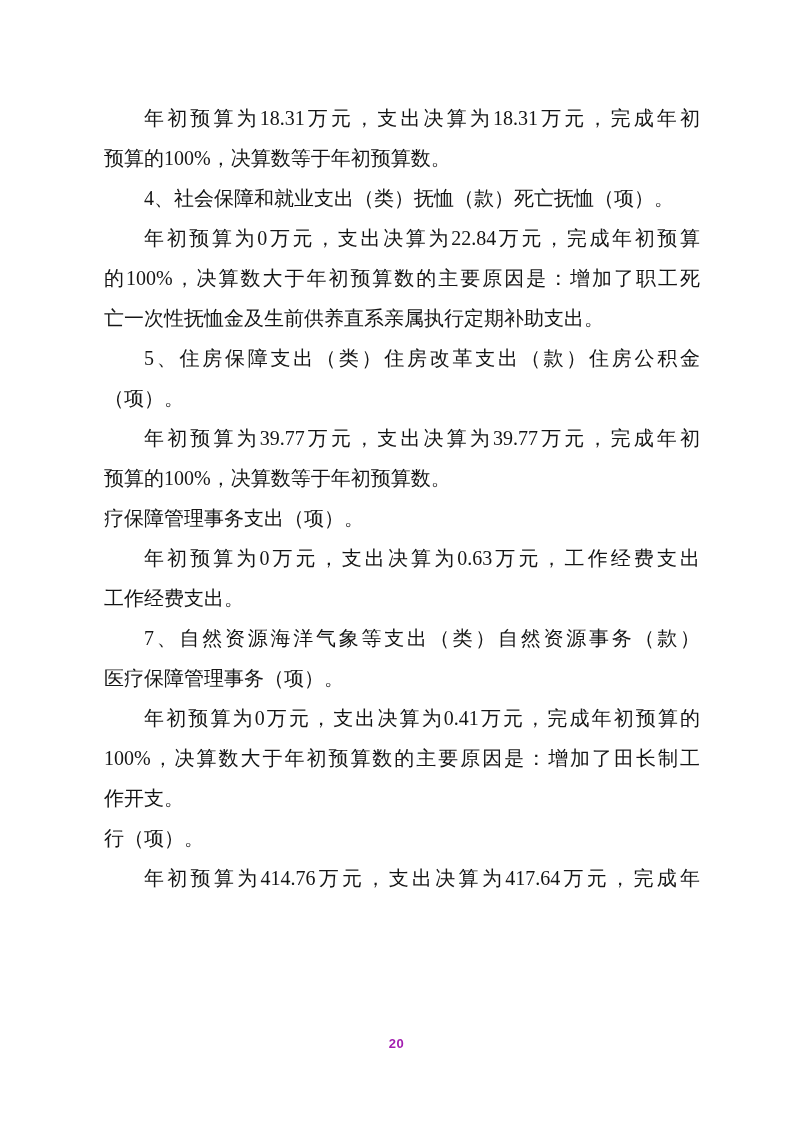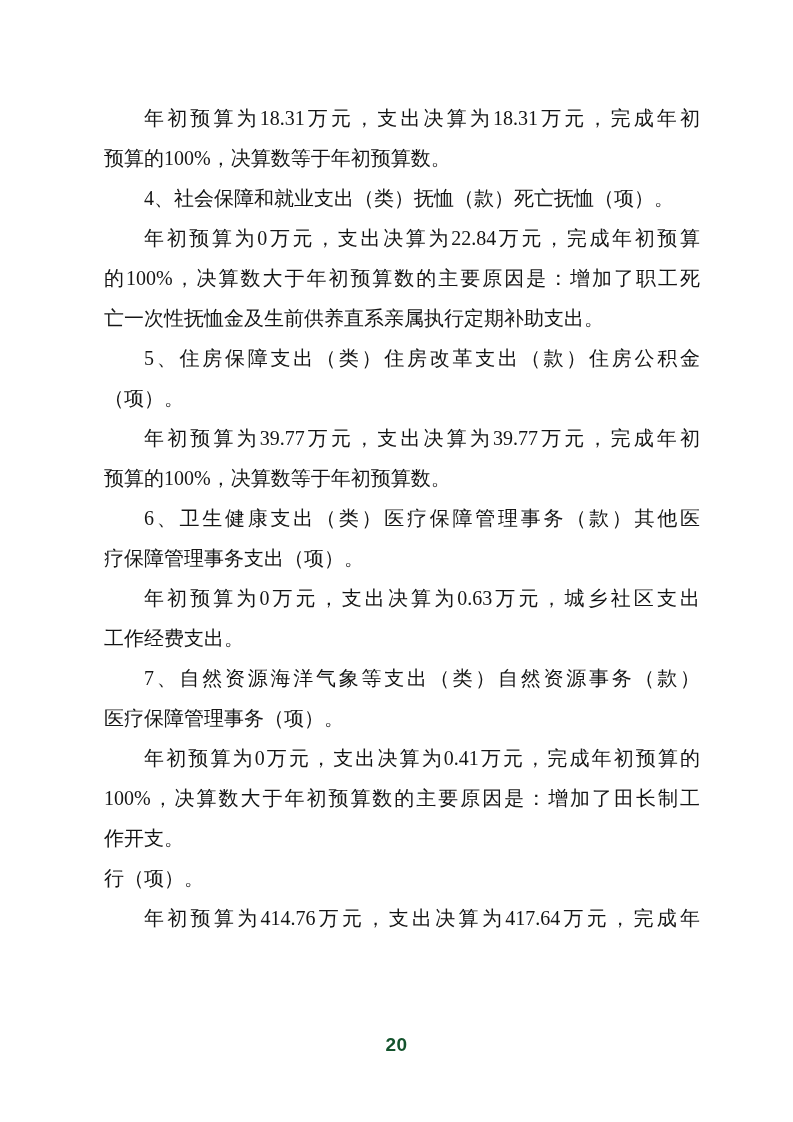--- a/index.html
+++ b/index.html
@@ -42,23 +42,23 @@
   .footer {
     position: absolute;
     left: 0;
     top: 1034px;
     width: 793px;
     height: 22px;
     text-align: center;
   }
   .page-num {
     font-family: "Liberation Sans", "DejaVu Sans", sans-serif;
-    font-size: 19px;
+    font-size: 13px;
     font-weight: 700;
-    color: #14532d;
+    color: #a21caf;
     letter-spacing: 0.5px;
   }
 </style>
 </head>
 <body>
 
 <div class="page">
   <div class="body-text">
       <div class="para">
         <div class="line indent fill">年初预算为18.31万元，支出决算为18.31万元，完成年初</div>
@@ -74,25 +74,24 @@
       </div>
       <div class="para">
         <div class="line indent fill">5、住房保障支出（类）住房改革支出（款）住房公积金</div>
         <div class="line">（项）。</div>
       </div>
       <div class="para">
         <div class="line indent fill">年初预算为39.77万元，支出决算为39.77万元，完成年初</div>
         <div class="line">预算的100%，决算数等于年初预算数。</div>
       </div>
       <div class="para">
-        <div class="line indent fill">6、卫生健康支出（类）医疗保障管理事务（款）其他医</div>
         <div class="line">疗保障管理事务支出（项）。</div>
       </div>
       <div class="para">
-        <div class="line indent fill">年初预算为0万元，支出决算为0.63万元，城乡社区支出</div>
+        <div class="line indent fill">年初预算为0万元，支出决算为0.63万元，工作经费支出</div>
         <div class="line">工作经费支出。</div>
       </div>
       <div class="para">
         <div class="line indent fill">7、自然资源海洋气象等支出（类）自然资源事务（款）</div>
         <div class="line">医疗保障管理事务（项）。</div>
       </div>
       <div class="para">
         <div class="line indent fill">年初预算为0万元，支出决算为0.41万元，完成年初预算的</div>
         <div class="line fill">100%，决算数大于年初预算数的主要原因是：增加了田长制工</div>
         <div class="line">作开支。</div>

